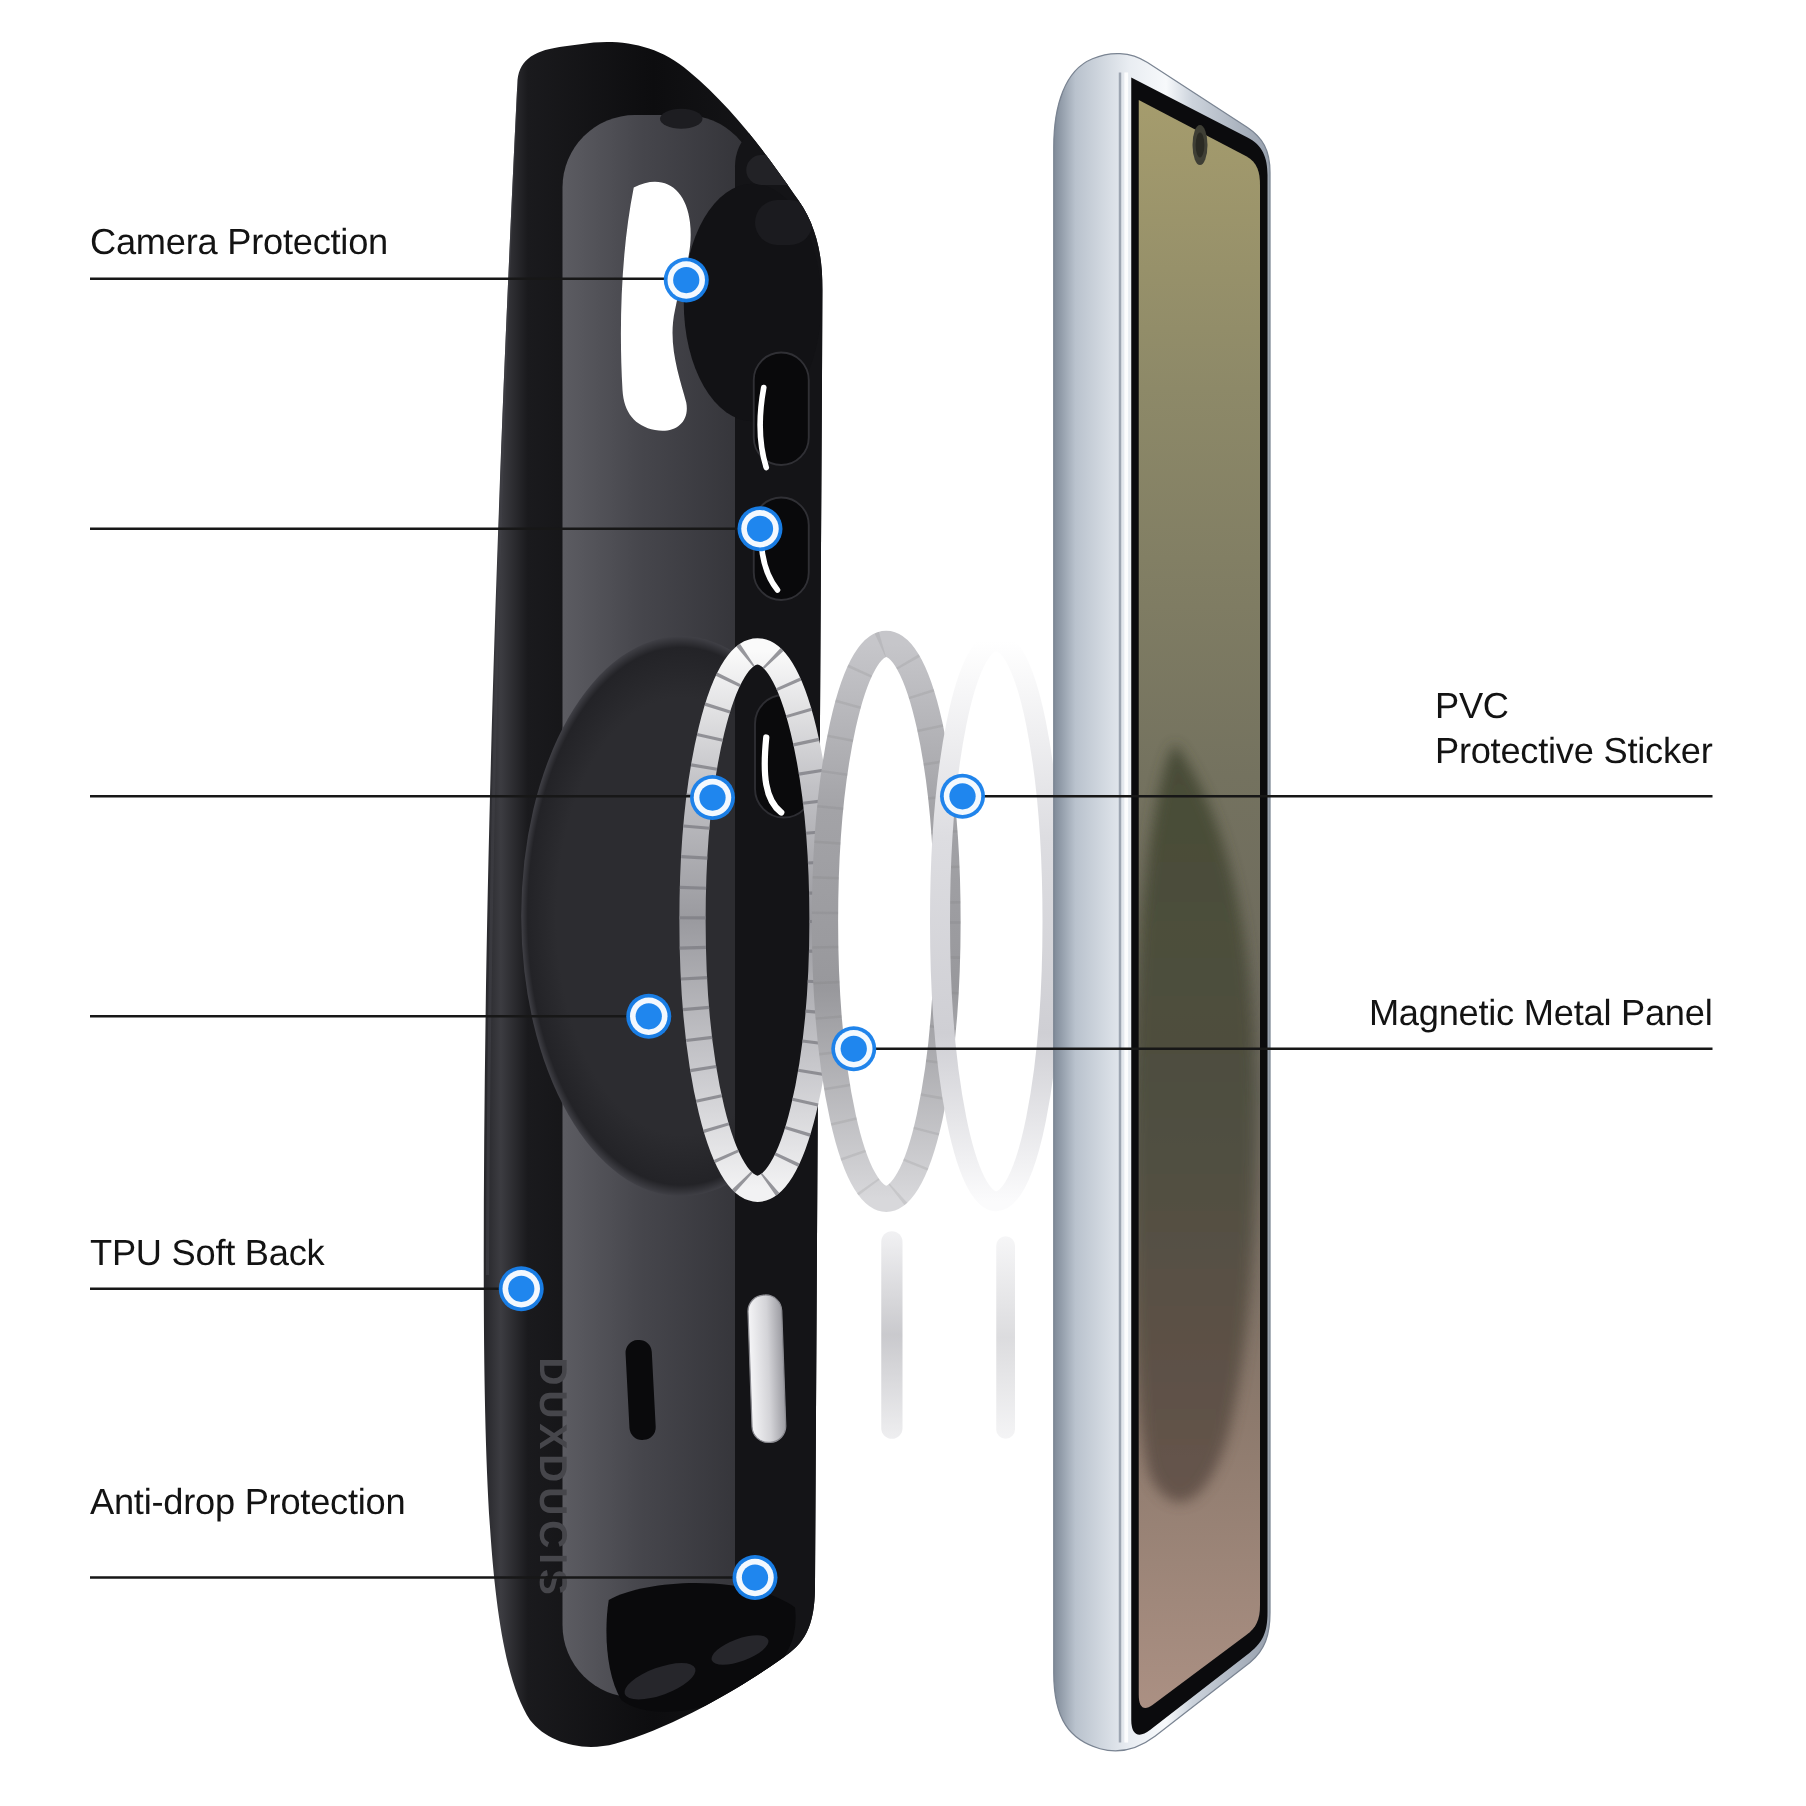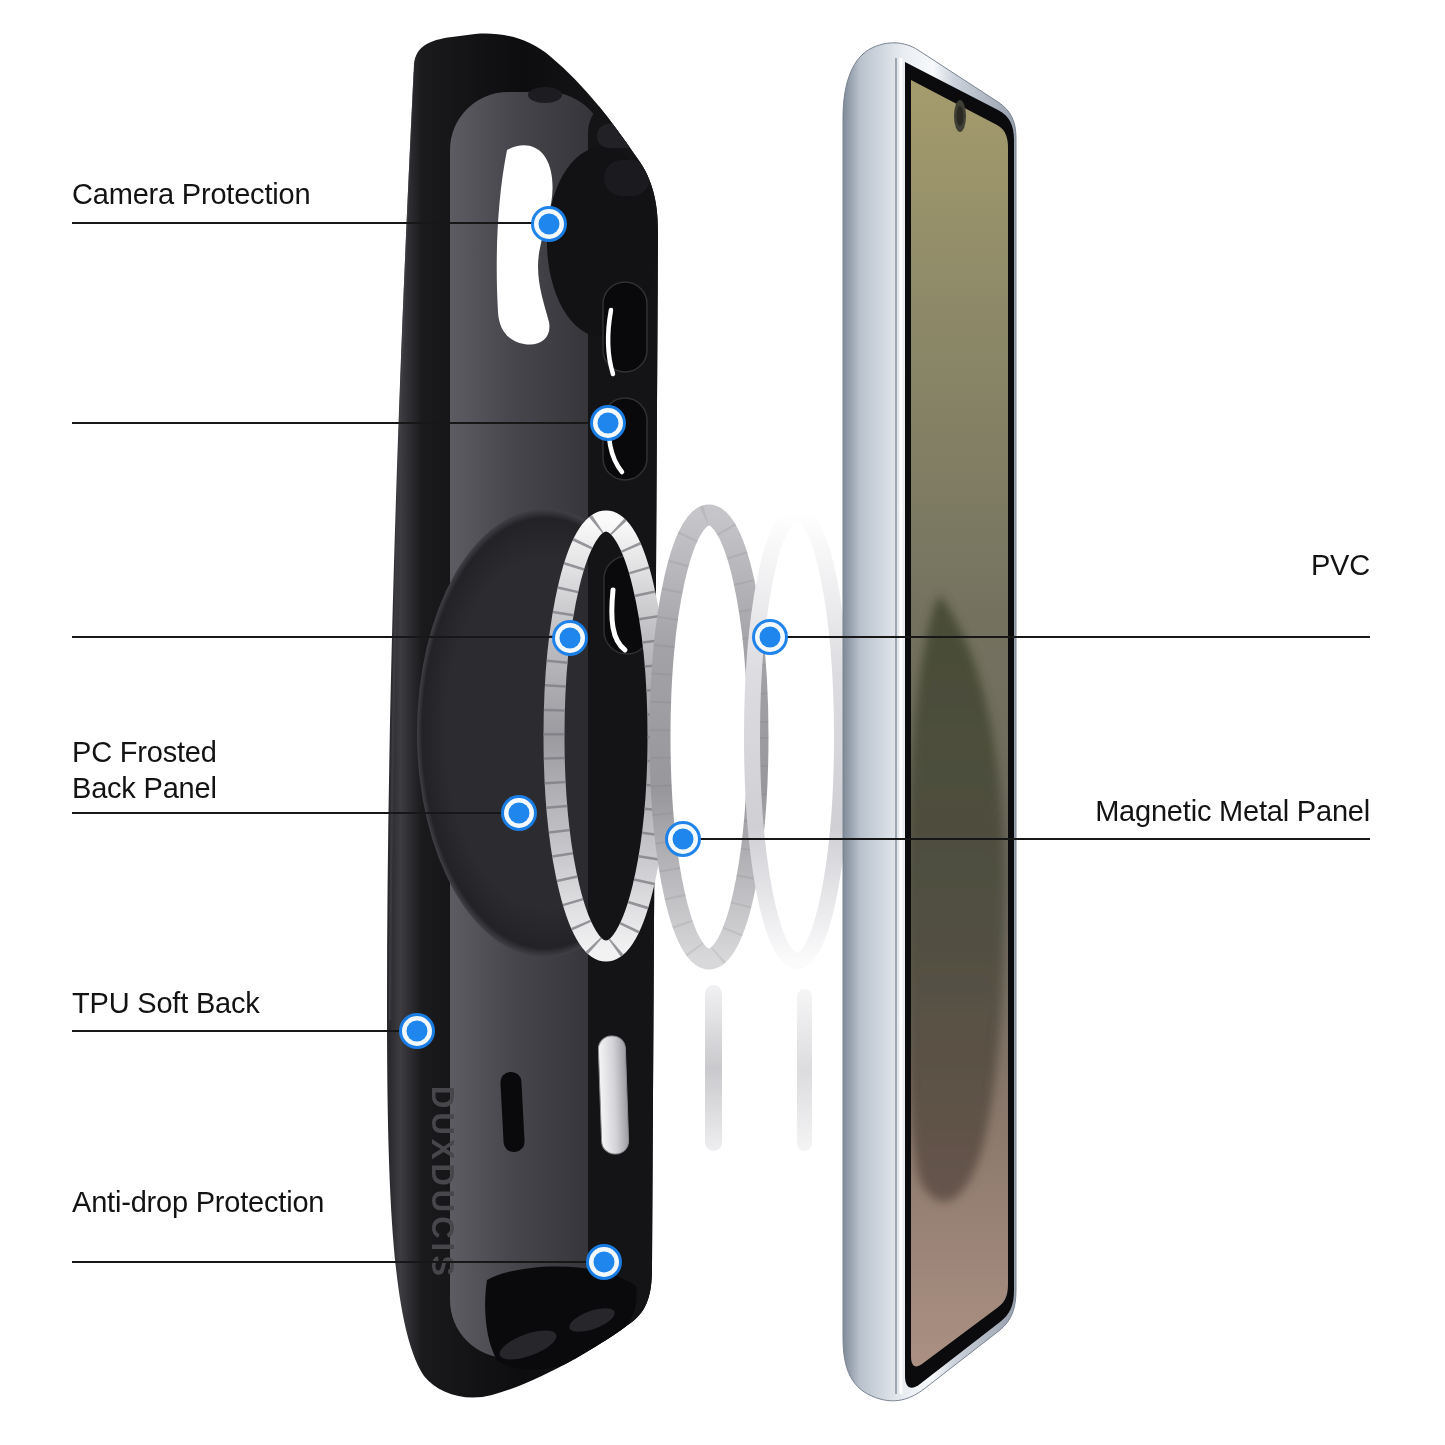--- a/index.html
+++ b/index.html
@@ -181,41 +181,38 @@
   </div>
   <div class="cline" style="top:222px;left:72px;width:477px"></div>
   <div class="dot" style="left:549px;top:224px"></div>
 
   <div class="cline" style="top:422px;left:72px;width:536px"></div>
   <div class="dot" style="left:608px;top:423px"></div>
 
   <div class="cline" style="top:636px;left:72px;width:498px"></div>
   <div class="dot" style="left:570px;top:638px"></div>
 
-  <div class="callout" style="top:734px">
-    <div>PC Frosted</div>
-    <div>Back Panel</div>
-  </div>
   <div class="cline" style="top:812px;left:72px;width:447px"></div>
   <div class="dot" style="left:519px;top:813px"></div>
 
   <div class="callout" style="top:985px">
     <div>TPU Soft Back</div>
   </div>
   <div class="cline" style="top:1030px;left:72px;width:345px"></div>
   <div class="dot" style="left:417px;top:1031px"></div>
 
   <div class="callout" style="top:1184px">
     <div>Anti-drop Protection</div>
   </div>
   <div class="cline" style="top:1261px;left:72px;width:532px"></div>
   <div class="dot" style="left:604px;top:1262px"></div>
 
   <div class="callout right" style="top:547px">
     <div>PVC</div>
+    <div>Protective Sticker</div>
   </div>
   <div class="cline" style="top:636px;left:770px;width:600px"></div>
   <div class="dot" style="left:770px;top:637px"></div>
 
   <div class="callout right" style="top:793px">
     <div>Magnetic Metal Panel</div>
   </div>
   <div class="cline" style="top:838px;left:683px;width:687px"></div>
   <div class="dot" style="left:683px;top:839px"></div>
 

